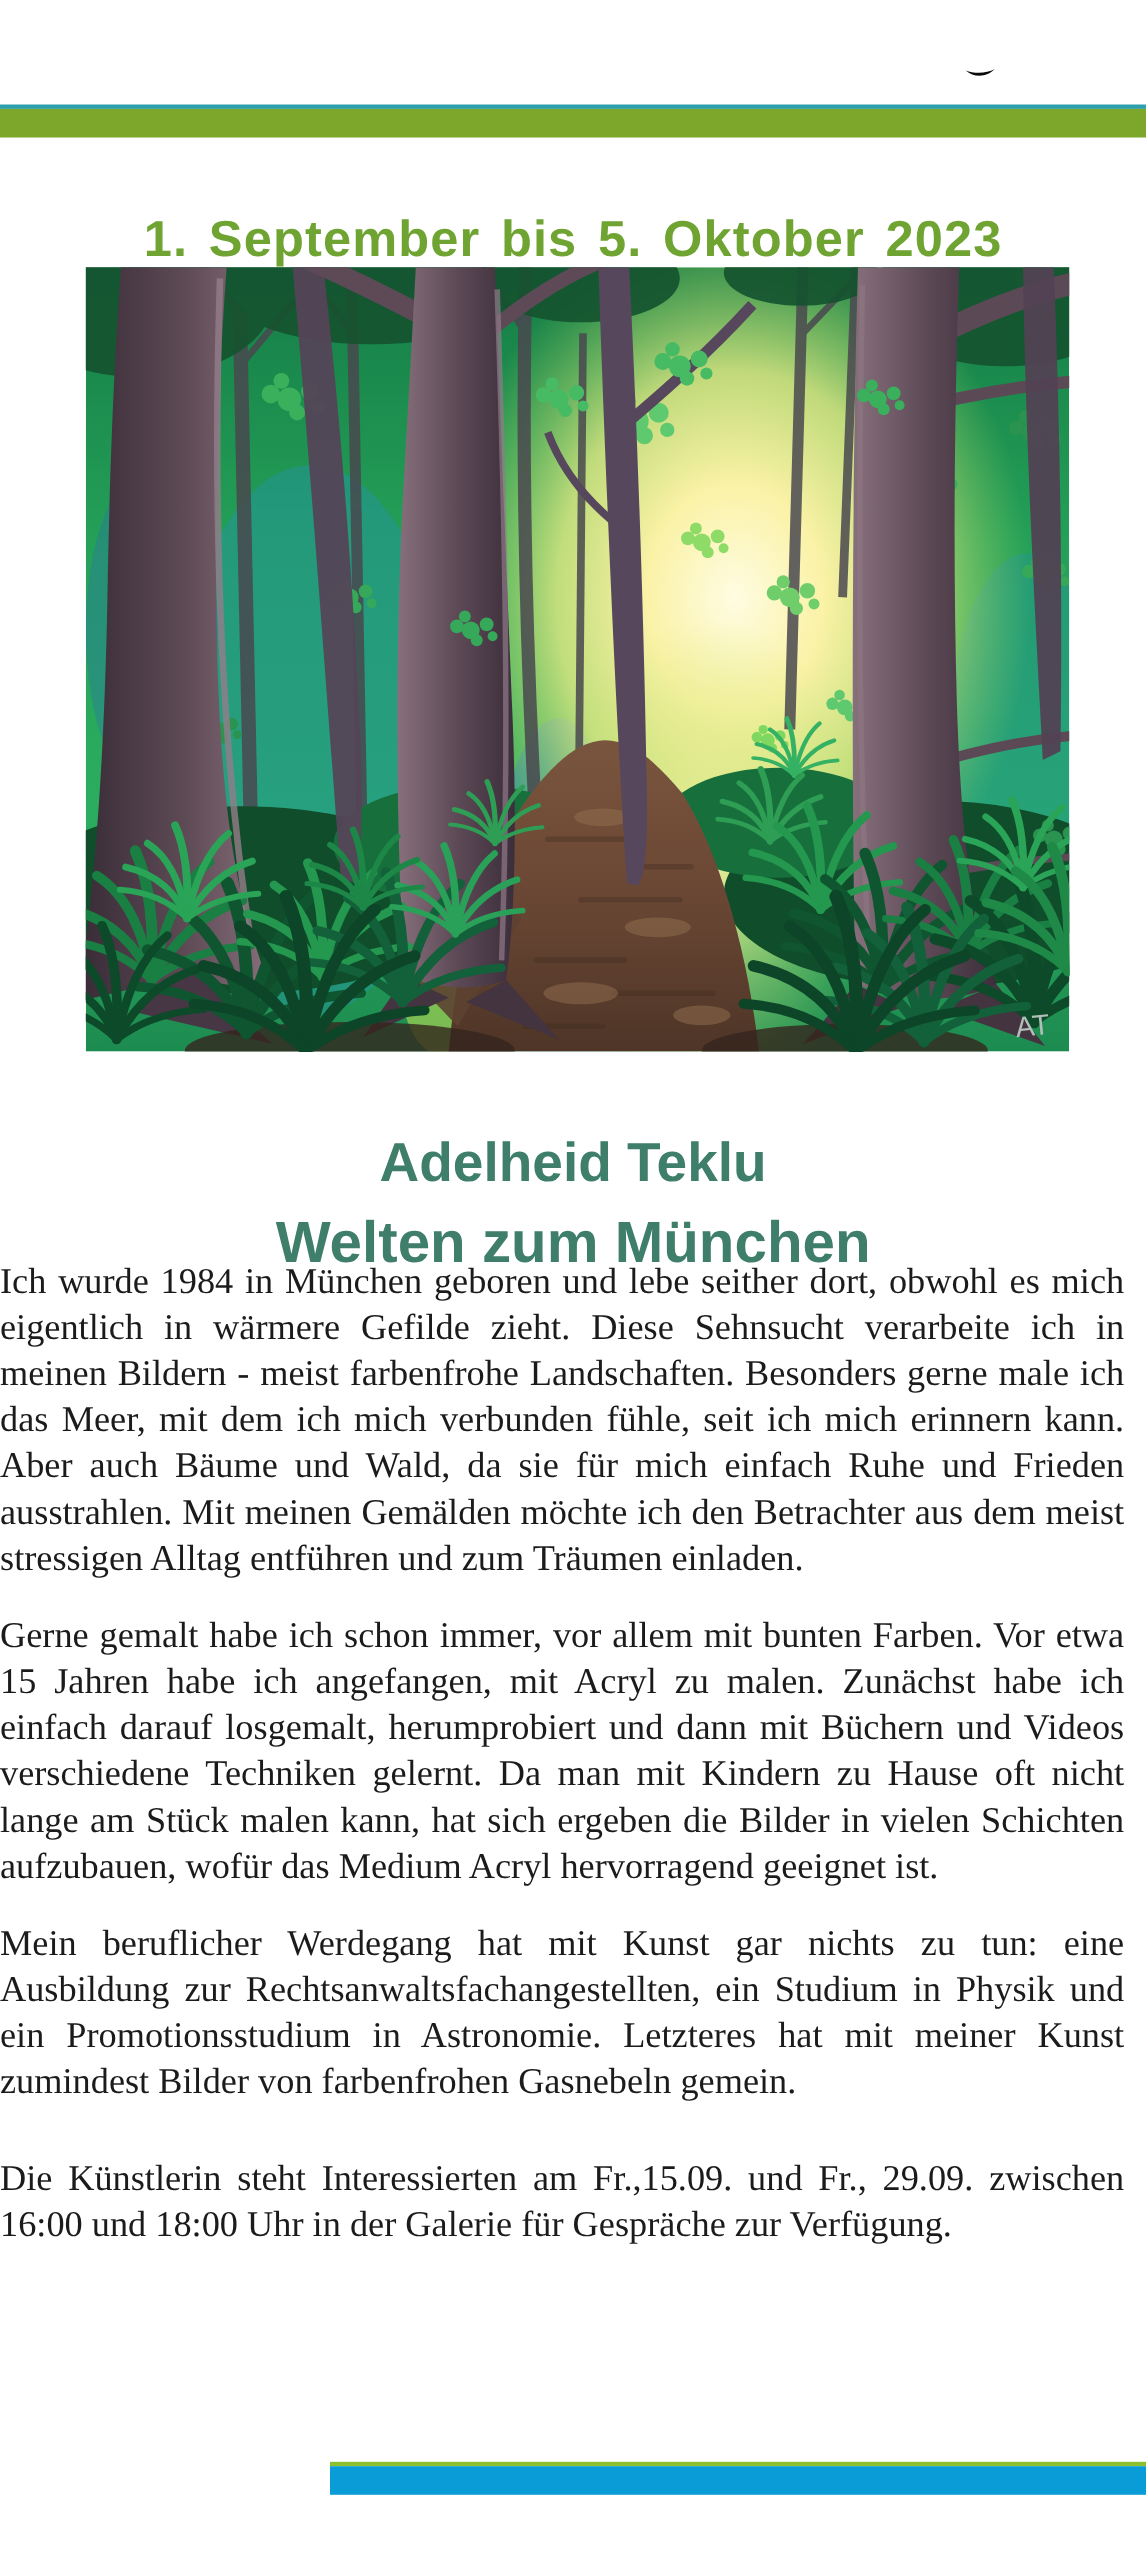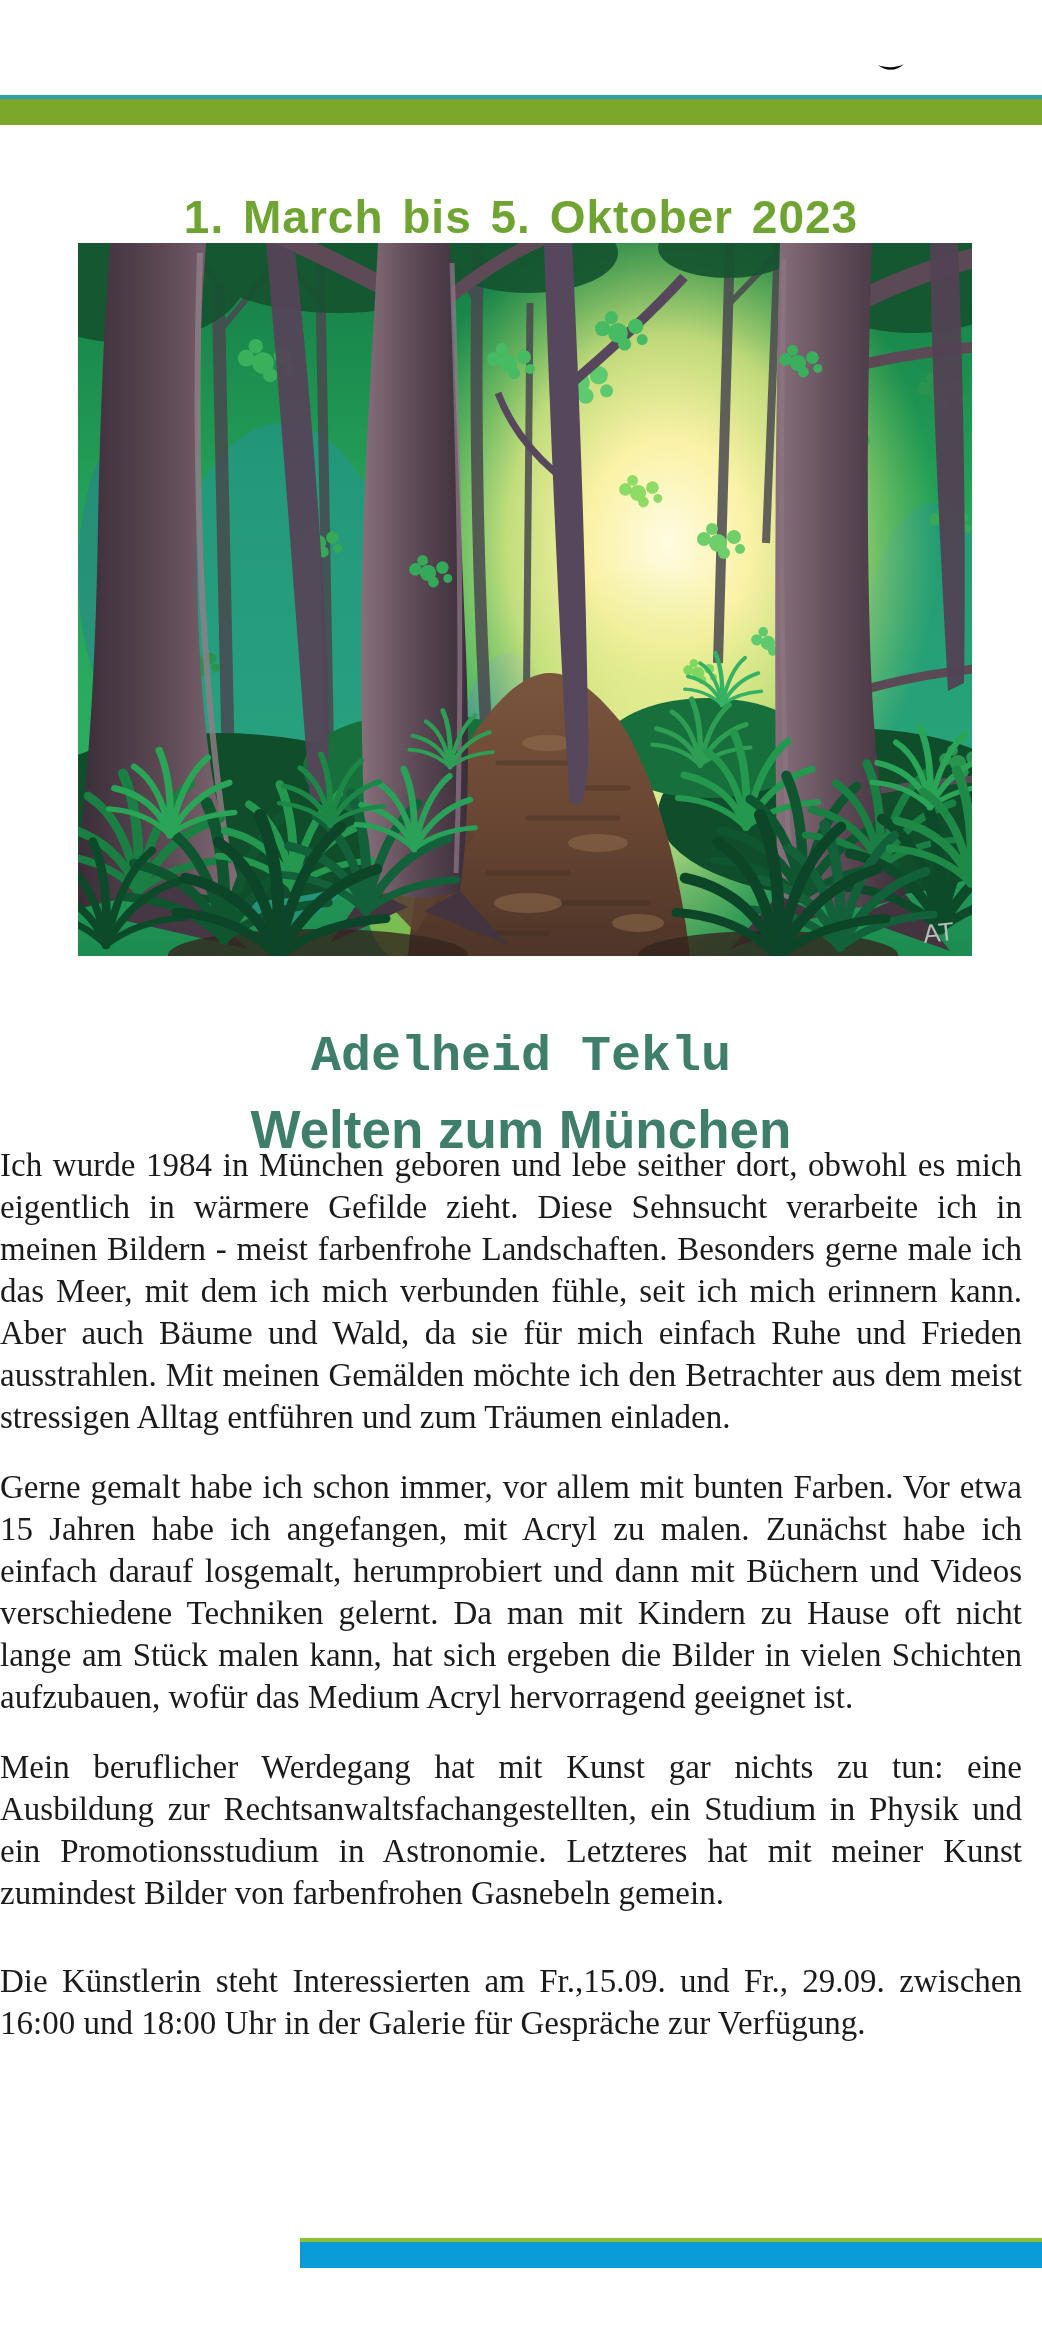--- a/index.html
+++ b/index.html
@@ -15,21 +15,21 @@
     position:absolute;left:0;top:163px;width:1042px;text-align:center;
     font-weight:bold;font-size:46px;line-height:1;color:#6FA433;
     letter-spacing:1px;word-spacing:5px;
   }
   .painting{
     position:absolute;left:78px;top:243px;width:894px;height:713px;
     line-height:0;
   }
   .artist-heading{
     position:absolute;left:0;top:990px;width:1042px;text-align:center;
-    font-weight:bold;font-size:50px;line-height:1;color:#3F7E6A;font-family:Liberation Mono, monospace;
+    font-weight:bold;font-size:50px;line-height:1;color:#3F7E6A;
   }
   .exhibition-heading{
     position:absolute;left:0;top:1059px;width:1042px;text-align:center;
     font-weight:bold;font-size:53px;line-height:1;color:#3F7E6A;
   }
   .body-text{
     position:absolute;left:0;top:1144px;width:1022px;
     font-size:33px;line-height:42px;color:#1b1b1b;text-align:justify;font-family:Liberation Serif, serif;
   }
   .body-text p{margin:0 0 28px 0;}
@@ -45,21 +45,21 @@
   <svg width="26" height="9" viewBox="0 0 26 9">
     <path d="M0 2 C7 8.5 19 8.5 26 1 C19 5 7 5 0 2 Z" fill="#0a0a0a"></path>
   </svg>
 </div>
 
 <div class="topbar">
   <div class="topbar-teal"></div>
   <div class="topbar-green"></div>
 </div>
 
-<h1 class="date-heading">1. March bis 5. Oktober 2023</h1>
+<h1 class="date-heading">1. September bis 5. Oktober 2023</h1>
 
 <div class="painting">
 <svg viewBox="0 0 894 713" width="894" height="713" role="img">
   <defs>
     <linearGradient id="bg" x1="0" y1="0" x2="0" y2="1">
       <stop offset="0" stop-color="#157c46"></stop>
       <stop offset="0.35" stop-color="#24a058"></stop>
       <stop offset="0.7" stop-color="#2bad60"></stop>
       <stop offset="1" stop-color="#1d8b50"></stop>
     </linearGradient>

